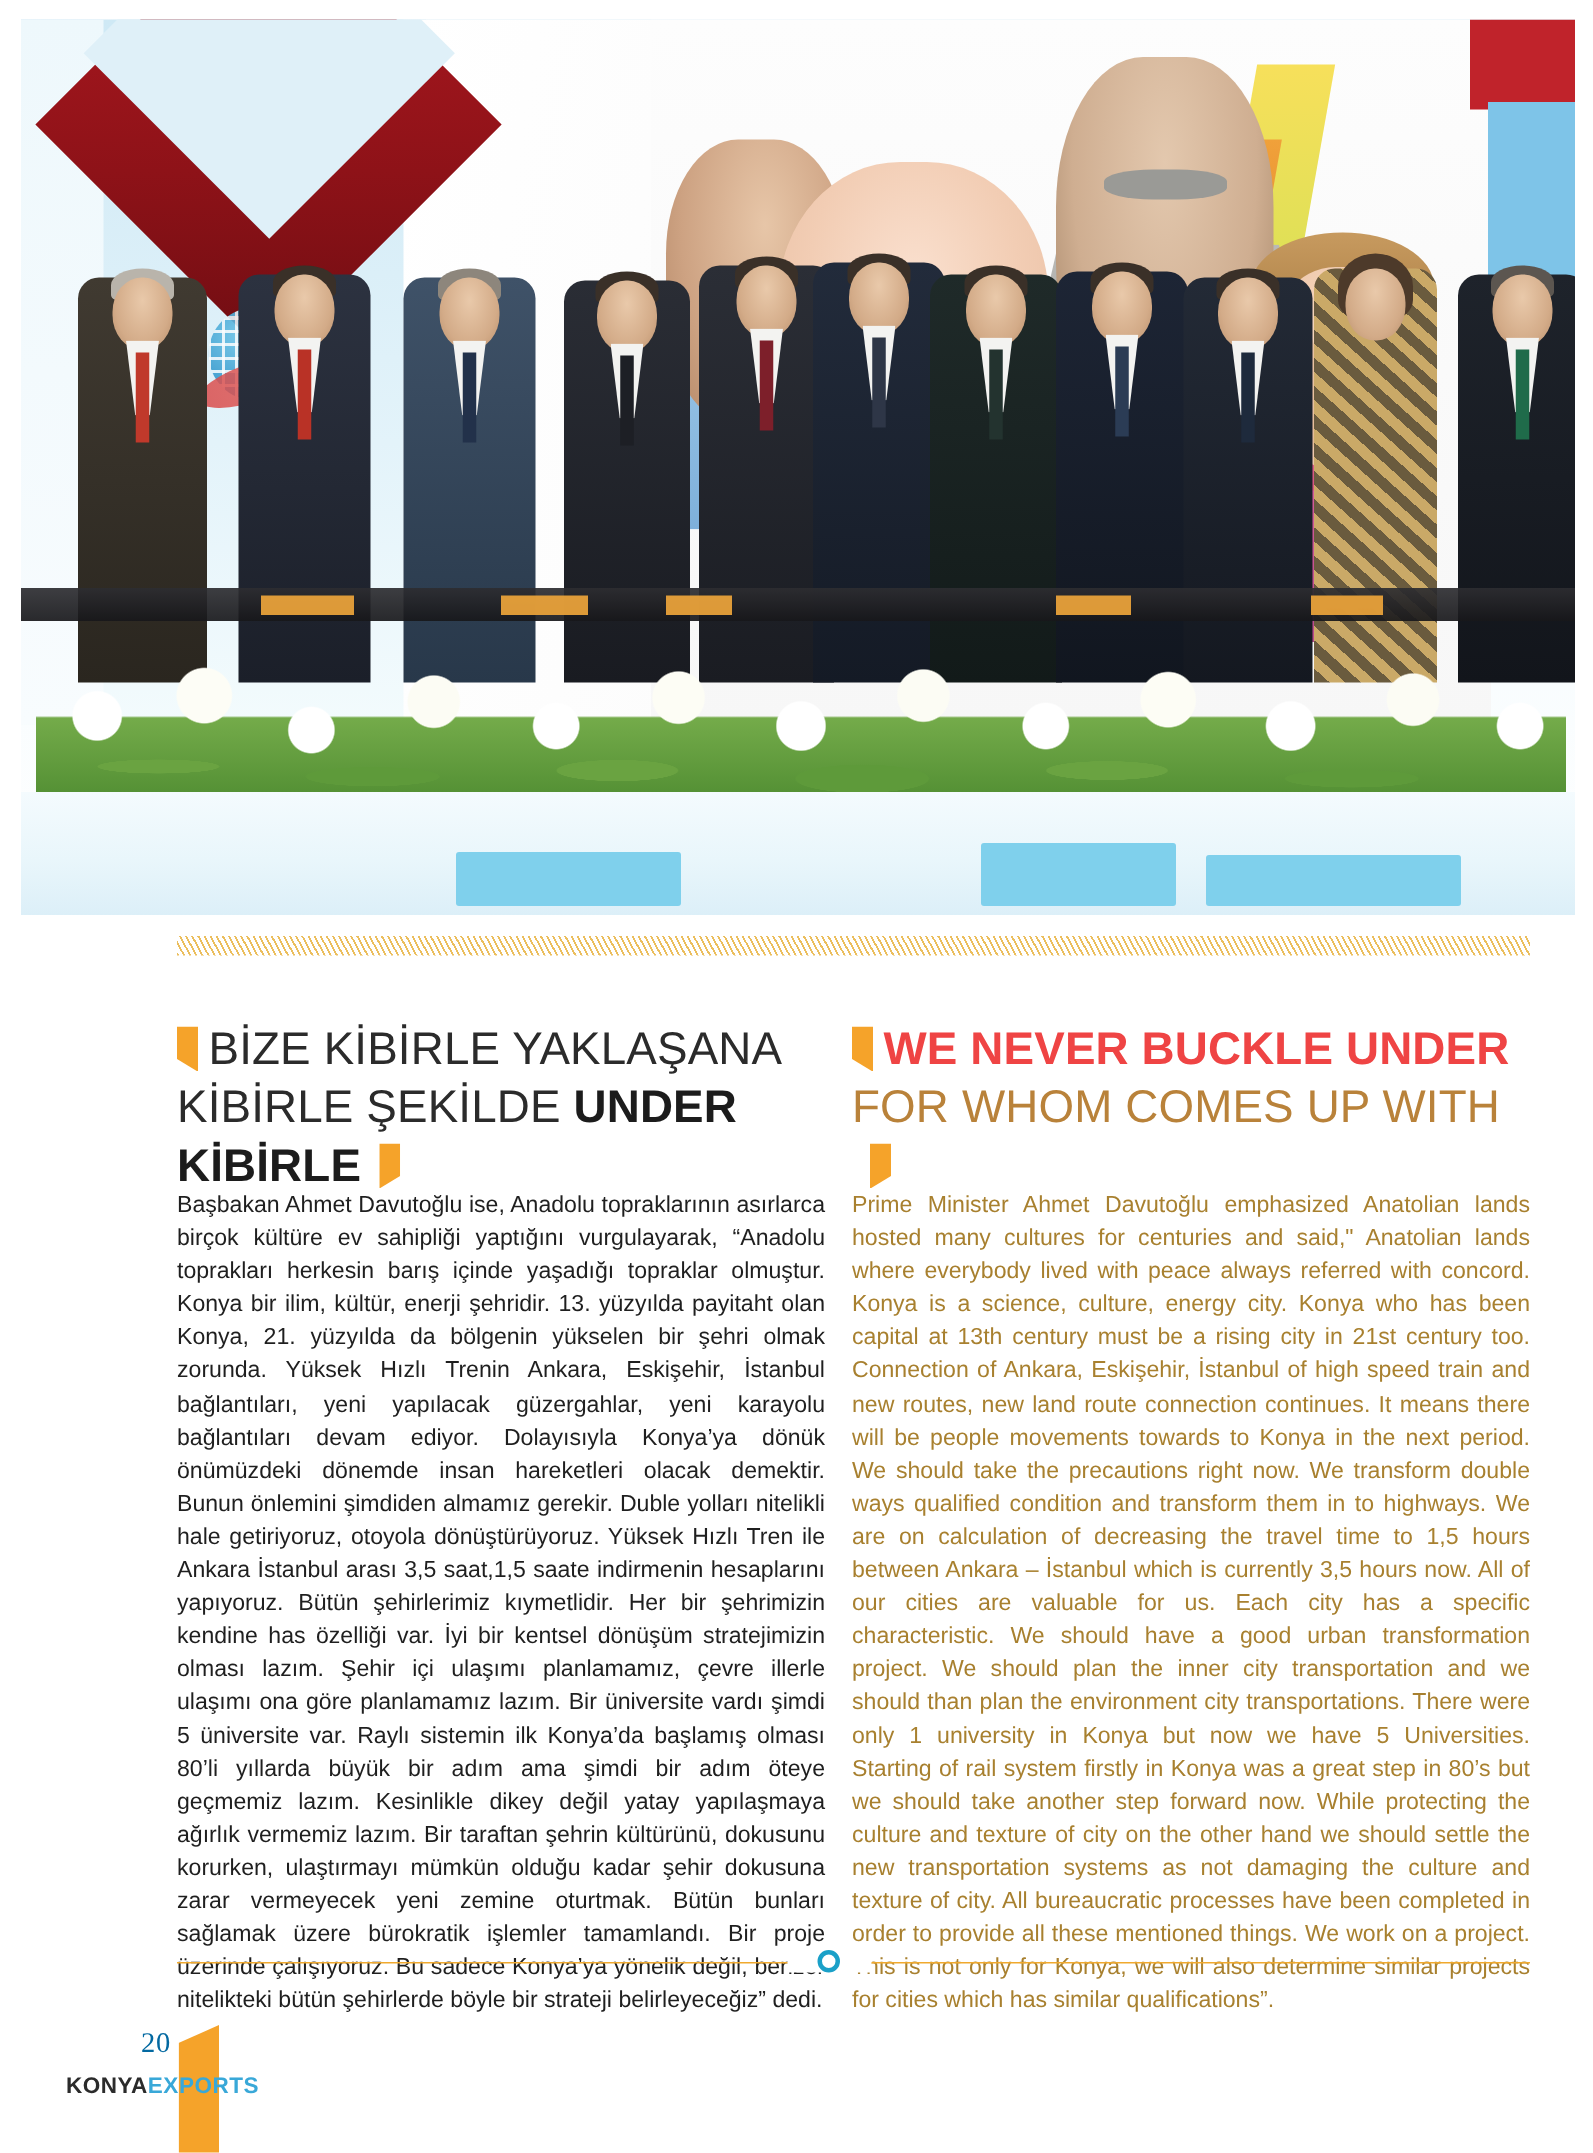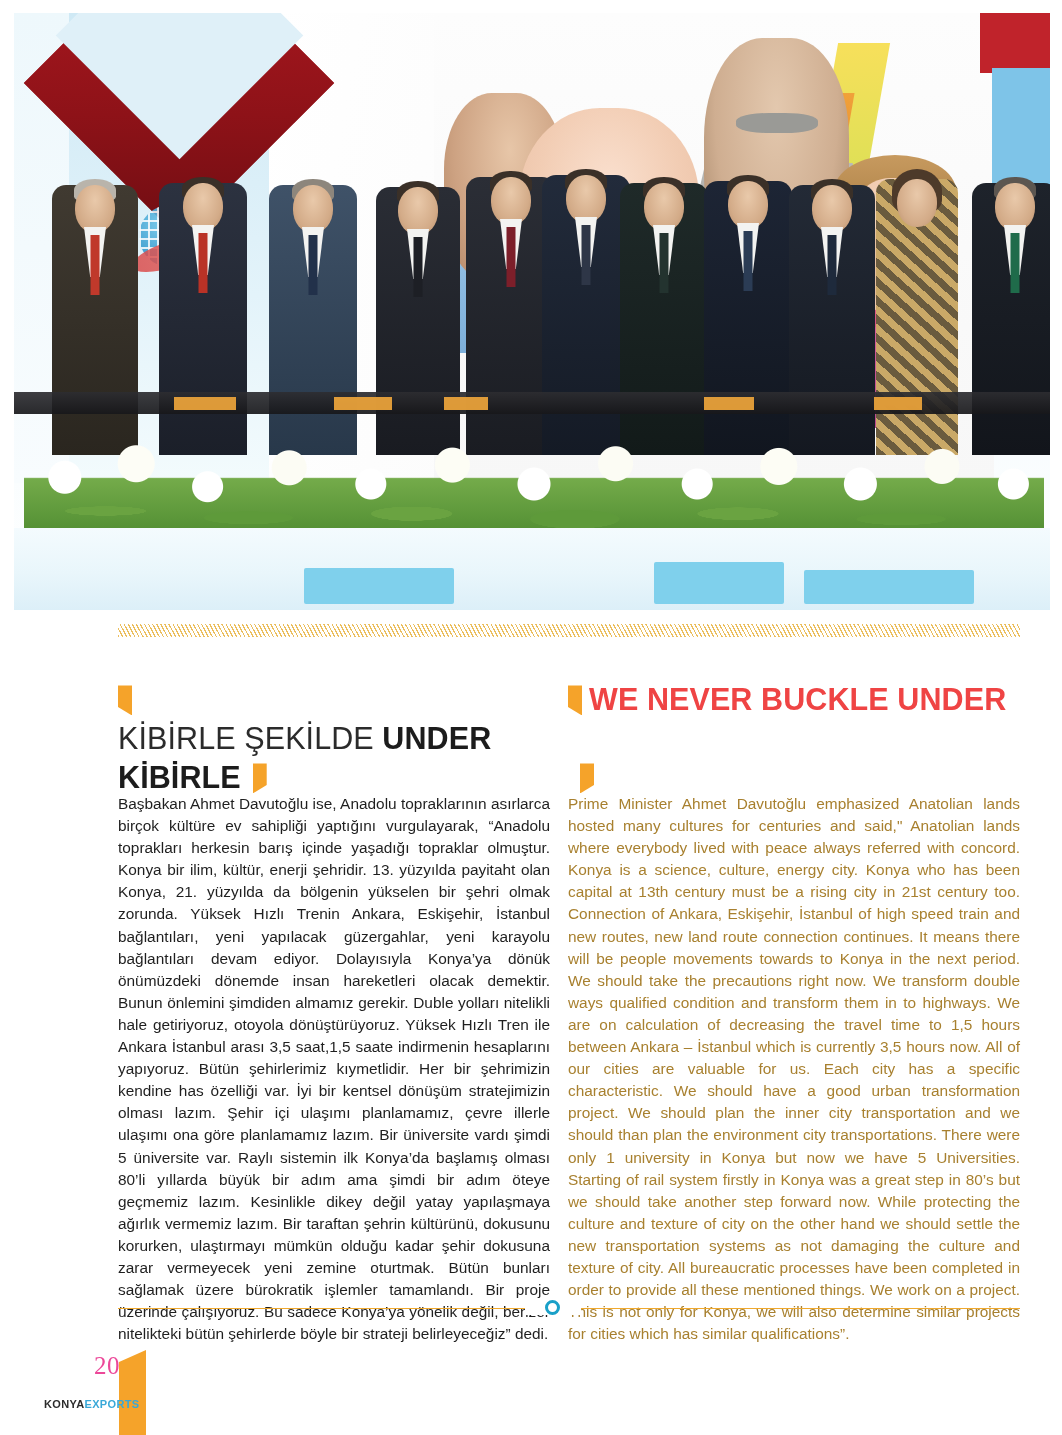--- a/index.html
+++ b/index.html
@@ -309,25 +309,25 @@
     position:absolute; left:525px; top:1302px; width:56px; height:13px;
     background:#ffffff;
   }
 
   #footer-block {
     position:absolute; left:44px; top:1352px; width:260px; height:84px;
   }
   #page-number {
     position:absolute; left:50px; top:0;
     font-family:"Liberation Serif", serif;
-    font-size:25px; color:#ec4899; letter-spacing:.5px;
+    font-size:19px; color:#0369a1; letter-spacing:.5px;
   }
   #footer-logo {
     position:absolute; left:0; top:30px;
-    font-size:11px; font-weight:700; letter-spacing:.35px;margin-top:16px;
+    font-size:15px; font-weight:700; letter-spacing:.35px;
   }
   #footer-logo .lg-konya { color:#2b2b2b; }
   #footer-logo .lg-exports { color:#39a8d8; }
   #footer-bar {
     position:absolute; left:75px; top:-2px; width:27px; height:86px;
     background:#f5a32a;
     clip-path: polygon(0 14%, 100% 0, 100% 100%, 0 100%);
   }
 </style>
 </head>
@@ -442,28 +442,28 @@
     <div class="table-front"></div>
     <div class="cyan-box" style="left:290px;width:150px;height:36px;"></div>
     <div class="cyan-box" style="left:640px;width:130px;height:42px;"></div>
     <div class="cyan-box" style="left:790px;width:170px;height:34px;"></div>
   </div>
 </div>
 
 <div id="hatch-divider"></div>
 
 <h1 id="headline-tr" class="col-left">
-  <span class="quote-mark quote-open"></span><br>
+  <span class="quote-mark quote-open"></span><span>BİZE KİBİRLE YAKLAŞANA</span><br>
   <span>KİBİRLE ŞEKİLDE </span><span class="hl-bold">UNDER</span><br>
   <span class="hl-bold">KİBİRLE</span><span class="quote-mark quote-close"></span>
 </h1>
 
 <h1 id="headline-en" class="col-right">
   <span class="quote-mark quote-open"></span><span class="hl-bold">WE NEVER BUCKLE UNDER</span><br>
-  <br>
+  <span>FOR WHOM COMES UP WITH</span><br>
   <span class="quote-mark quote-close"></span>
 </h1>
 
 <div id="body-tr" class="col-left">Başbakan Ahmet Davutoğlu ise, Anadolu topraklarının asırlarca birçok kültüre ev sahipliği yaptığını vurgulayarak, “Anadolu toprakları herkesin barış içinde yaşadığı topraklar olmuştur. Konya bir ilim, kültür, enerji şehridir. 13. yüzyılda payitaht olan Konya, 21. yüzyılda da bölgenin yükselen bir şehri olmak zorunda. Yüksek Hızlı Trenin Ankara, Eskişehir, İstanbul bağlantıları, yeni yapılacak güzergahlar, yeni karayolu bağlantıları devam ediyor. Dolayısıyla Konya’ya dönük önümüzdeki dönemde insan hareketleri olacak demektir. Bunun önlemini şimdiden almamız gerekir. Duble yolları nitelikli hale getiriyoruz, otoyola dönüştürüyoruz. Yüksek Hızlı Tren ile Ankara İstanbul arası 3,5 saat,1,5 saate indirmenin hesaplarını yapıyoruz. Bütün şehirlerimiz kıymetlidir. Her bir şehrimizin kendine has özelliği var. İyi bir kentsel dönüşüm stratejimizin olması lazım. Şehir içi ulaşımı planlamamız, çevre illerle ulaşımı ona göre planlamamız lazım. Bir üniversite vardı şimdi 5 üniversite var. Raylı sistemin ilk Konya’da başlamış olması 80’li yıllarda büyük bir adım ama şimdi bir adım öteye geçmemiz lazım. Kesinlikle dikey değil yatay yapılaşmaya ağırlık vermemiz lazım. Bir taraftan şehrin kültürünü, dokusunu korurken, ulaştırmayı mümkün olduğu kadar şehir dokusuna zarar vermeyecek yeni zemine oturtmak. Bütün bunları sağlamak üzere bürokratik işlemler tamamlandı. Bir proje üzerinde çalışıyoruz. Bu sadece Konya’ya yönelik değil, benzer nitelikteki bütün şehirlerde böyle bir strateji belirleyeceğiz” dedi.</div>
 <div id="body-en" class="col-right">Prime Minister Ahmet Davutoğlu emphasized Anatolian lands hosted many cultures for centuries and said," Anatolian lands where everybody lived with peace always referred with concord. Konya is a science, culture, energy city. Konya who has been capital at 13th century must be a rising city in 21st century too. Connection of Ankara, Eskişehir, İstanbul of high speed train and new routes, new land route connection continues. It means there will be people movements towards to Konya in the next period. We should take the precautions right now. We transform double ways qualified condition and transform them in to highways. We are on calculation of decreasing the travel time to 1,5 hours between Ankara – İstanbul which is currently 3,5 hours now. All of our cities are valuable for us. Each city has a specific characteristic. We should have a good urban transformation project. We should plan the inner city transportation and we should than plan the environment city transportations. There were only 1 university in Konya but now we have 5 Universities. Starting of rail system firstly in Konya was a great step in 80’s but we should take another step forward now. While protecting the culture and texture of city on the other hand we should settle the new transportation systems as not damaging the culture and texture of city. All bureaucratic processes have been completed in order to provide all these mentioned things. We work on a project. This is not only for Konya, we will also determine similar projects for cities which has similar qualifications”.</div>
 
 <div id="footer-rule"></div>
 <div id="footer-dot-mask"></div>
 <div id="footer-dot"></div>
 

